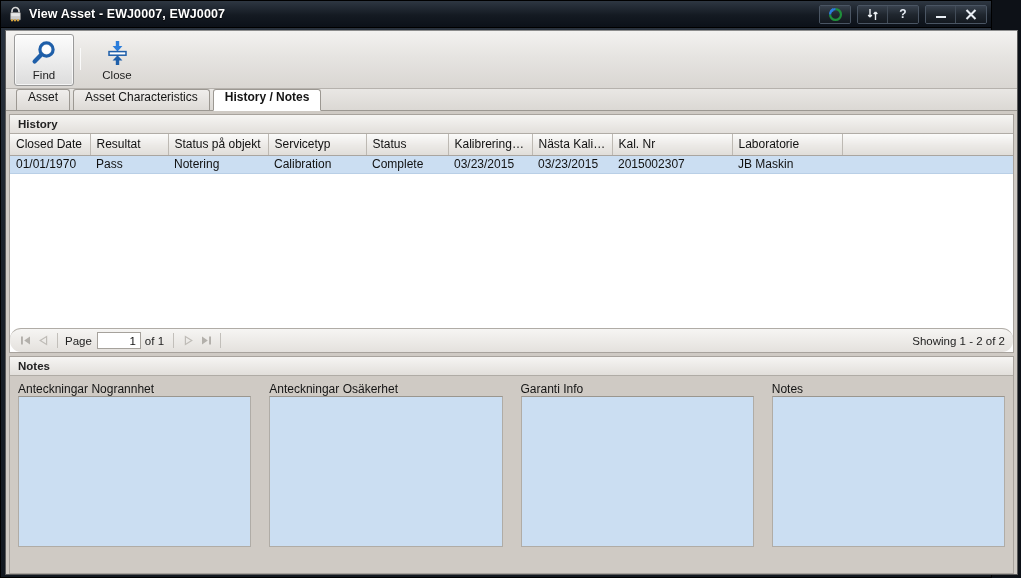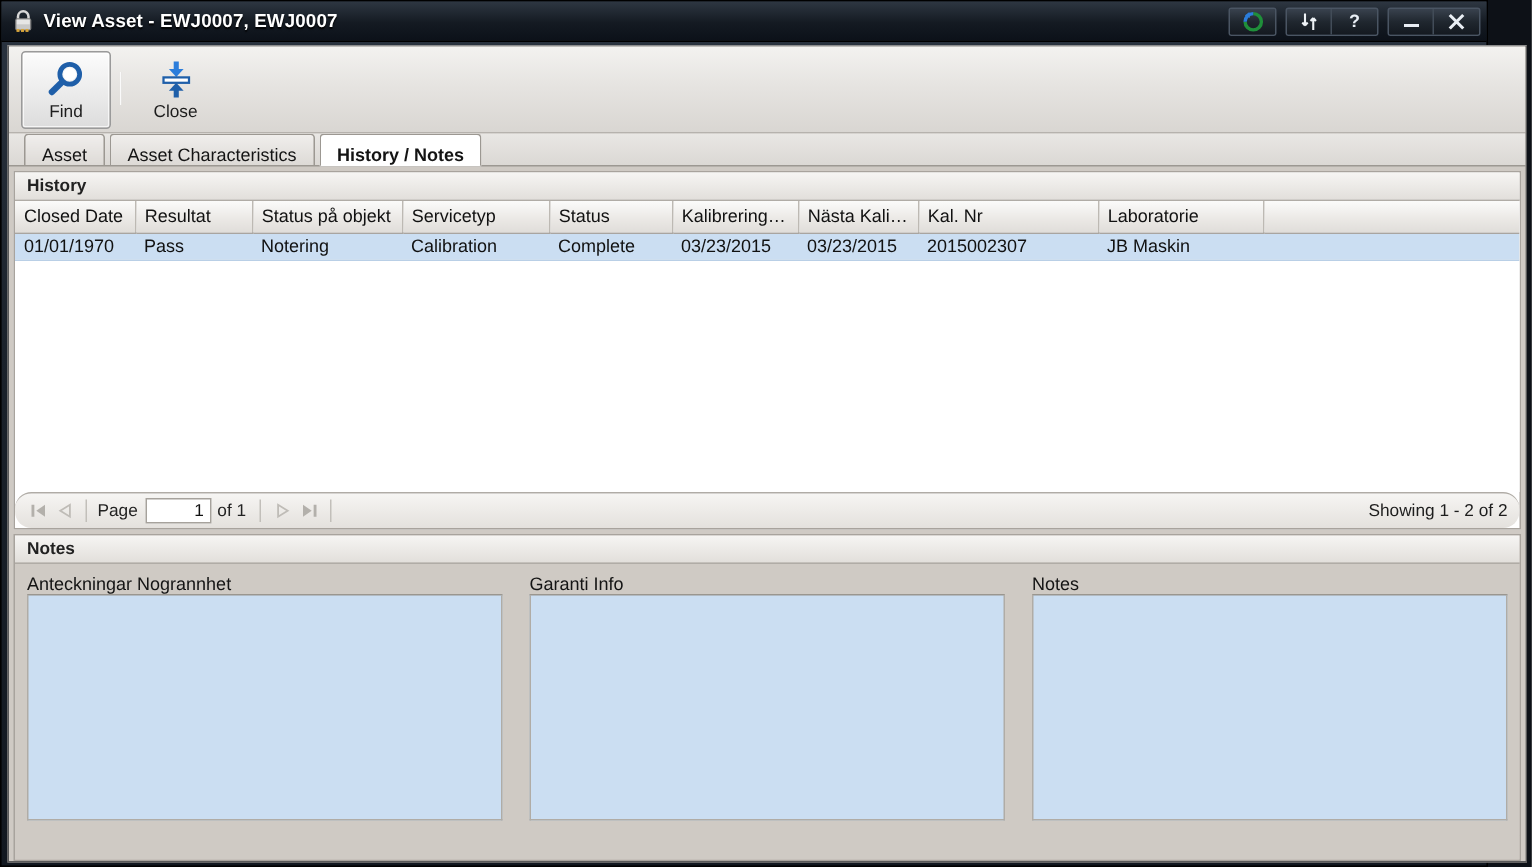--- a/index.html
+++ b/index.html
@@ -117,21 +117,21 @@
     display: flex;
     align-items: flex-end;
     padding-left: 10px;
     border-bottom: 1px solid #9c9892;
     flex: 0 0 auto;
     position: relative;
   }
   .tab {
     height: 21px;
     padding: 0 11px;
-    display: flex; align-items: flex-end;
+    display: flex; align-items: flex-start;
     font-size: 12px;
     color: #141414;
     background: linear-gradient(180deg, #f0eeec 0%, #dddad6 100%);
     border: 1px solid #9c9892;
     border-bottom: none;
     border-radius: 3px 3px 0 0;
     margin-right: 3px;
     cursor: default;
     position: relative;
   }
@@ -458,20 +458,24 @@
 
       <div class="section notes-sec">
         <div class="section-hdr">Notes</div>
         <div class="notes-body">
 
           <div class="note-col">
             <div class="note-lbl">Anteckningar Nogrannhet</div>
             <div class="note-box"></div>
           </div>
 
+          <div class="note-col">
+            <div class="note-lbl">Anteckningar Osäkerhet</div>
+            <div class="note-box"></div>
+          </div>
 
           <div class="note-col">
             <div class="note-lbl">Garanti Info</div>
             <div class="note-box"></div>
           </div>
 
           <div class="note-col">
             <div class="note-lbl">Notes</div>
             <div class="note-box"></div>
           </div>

